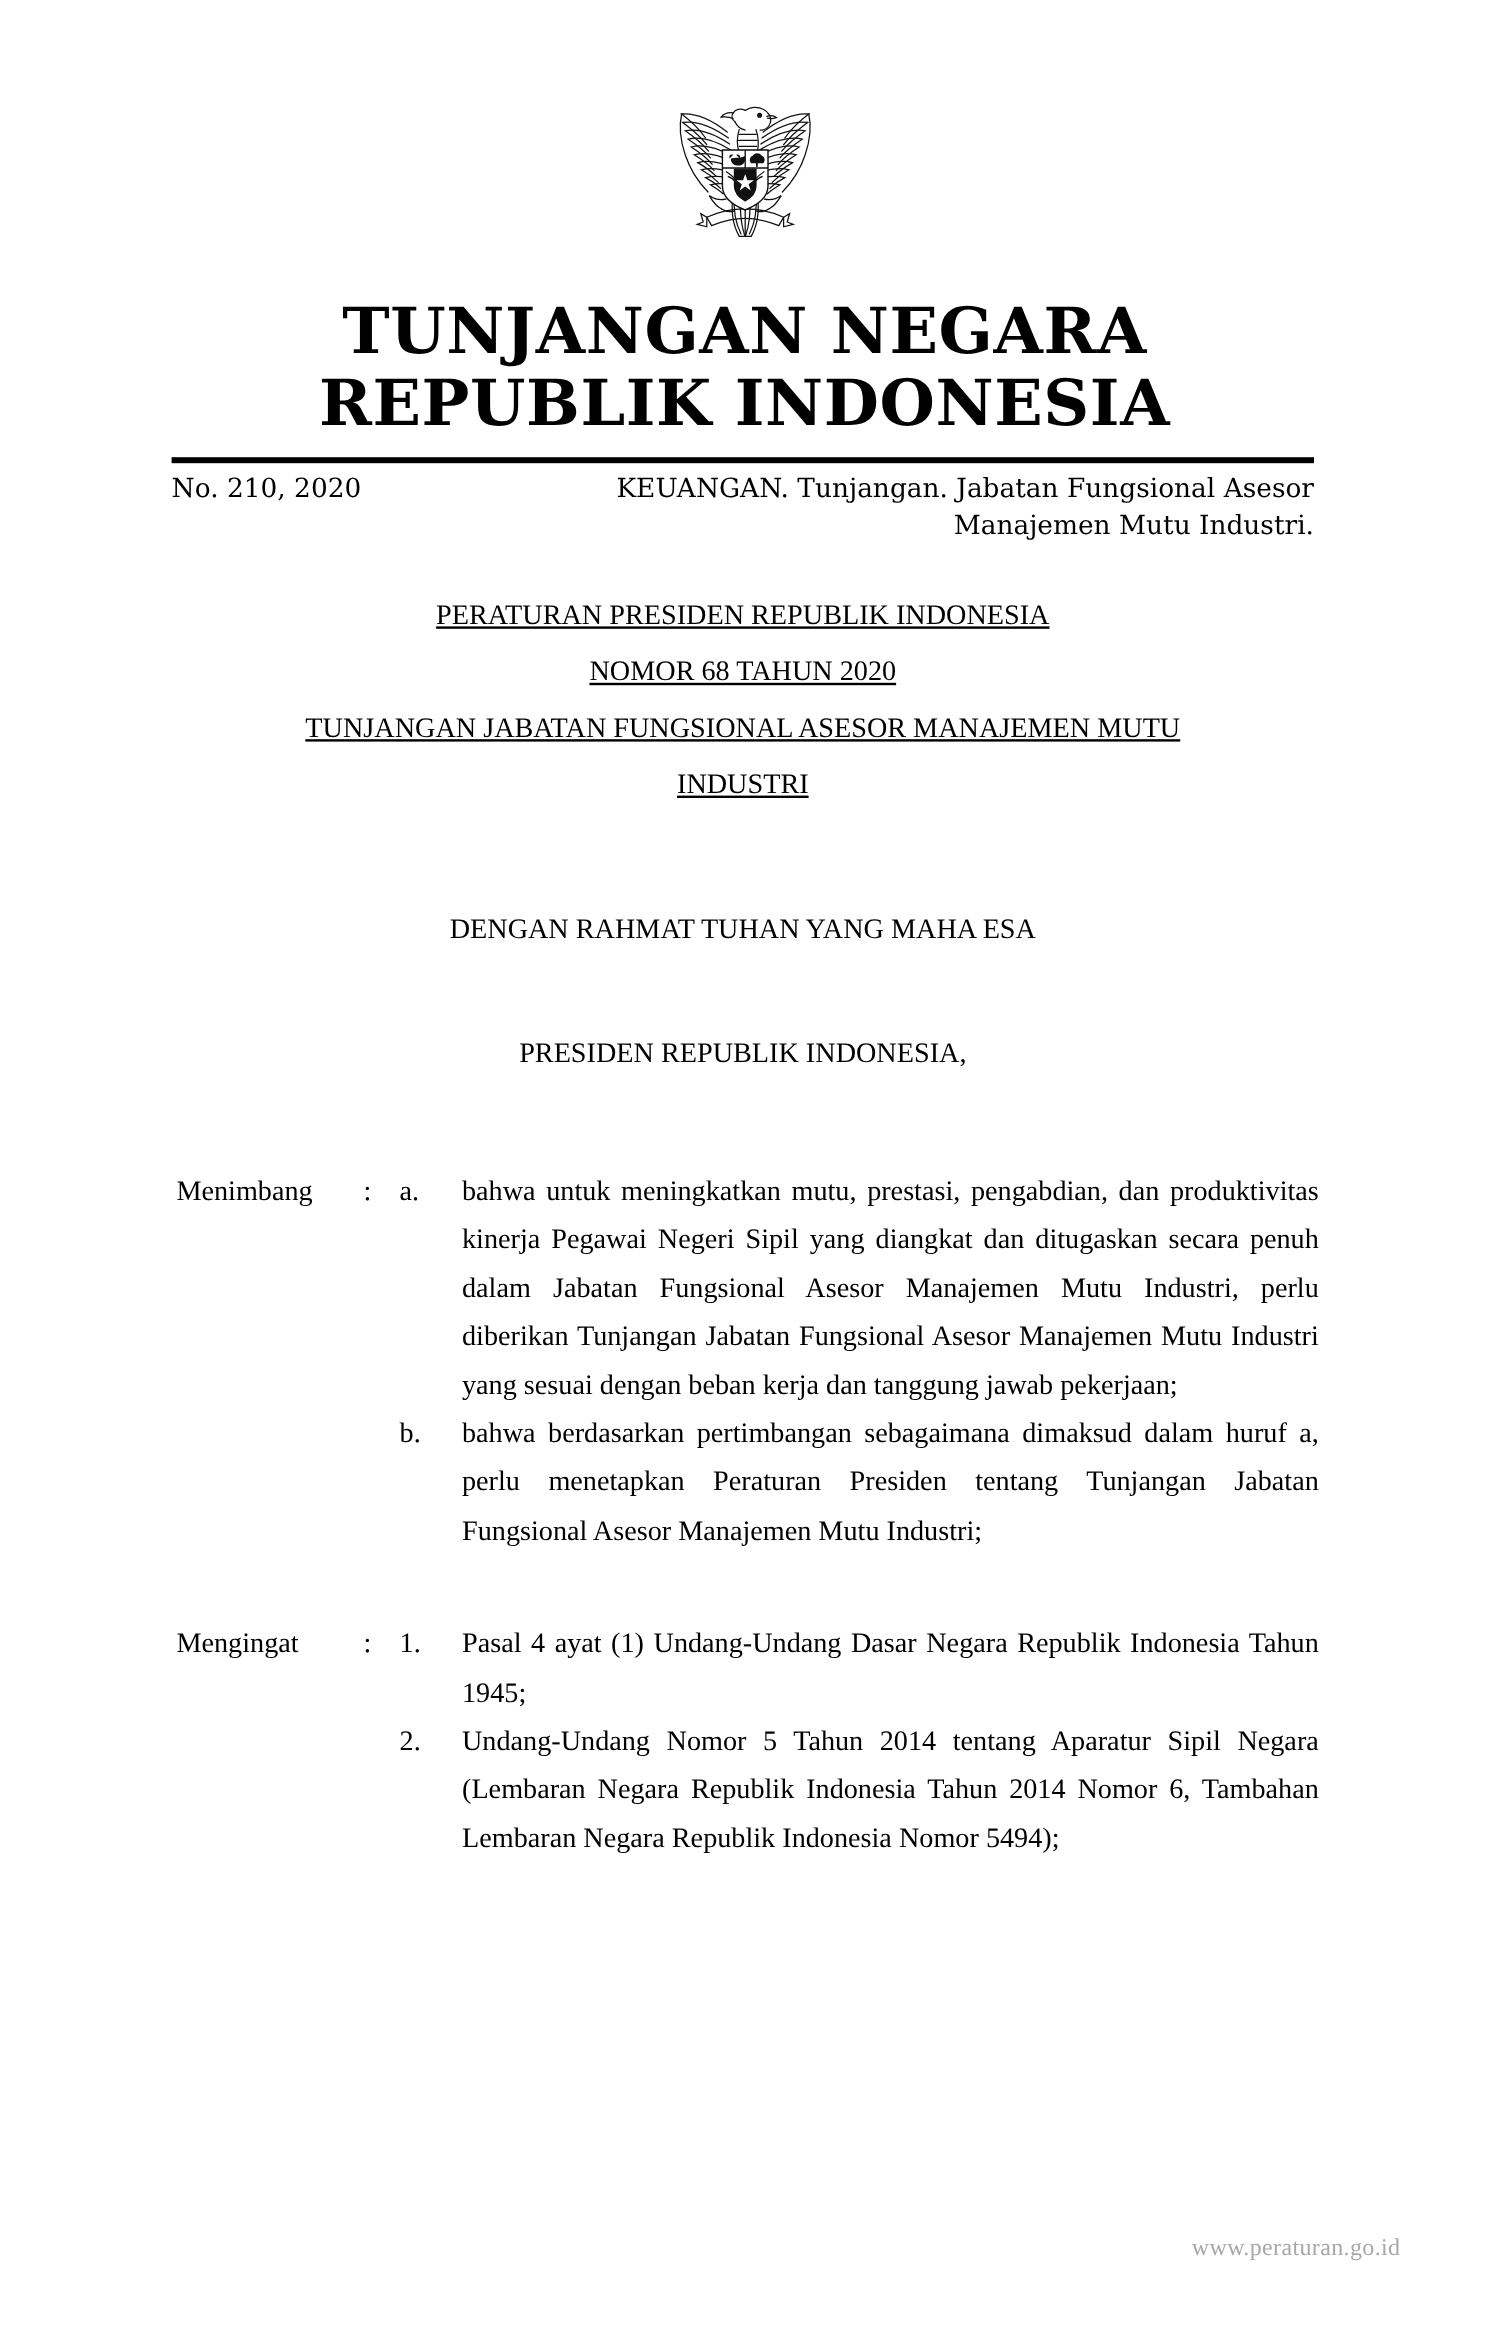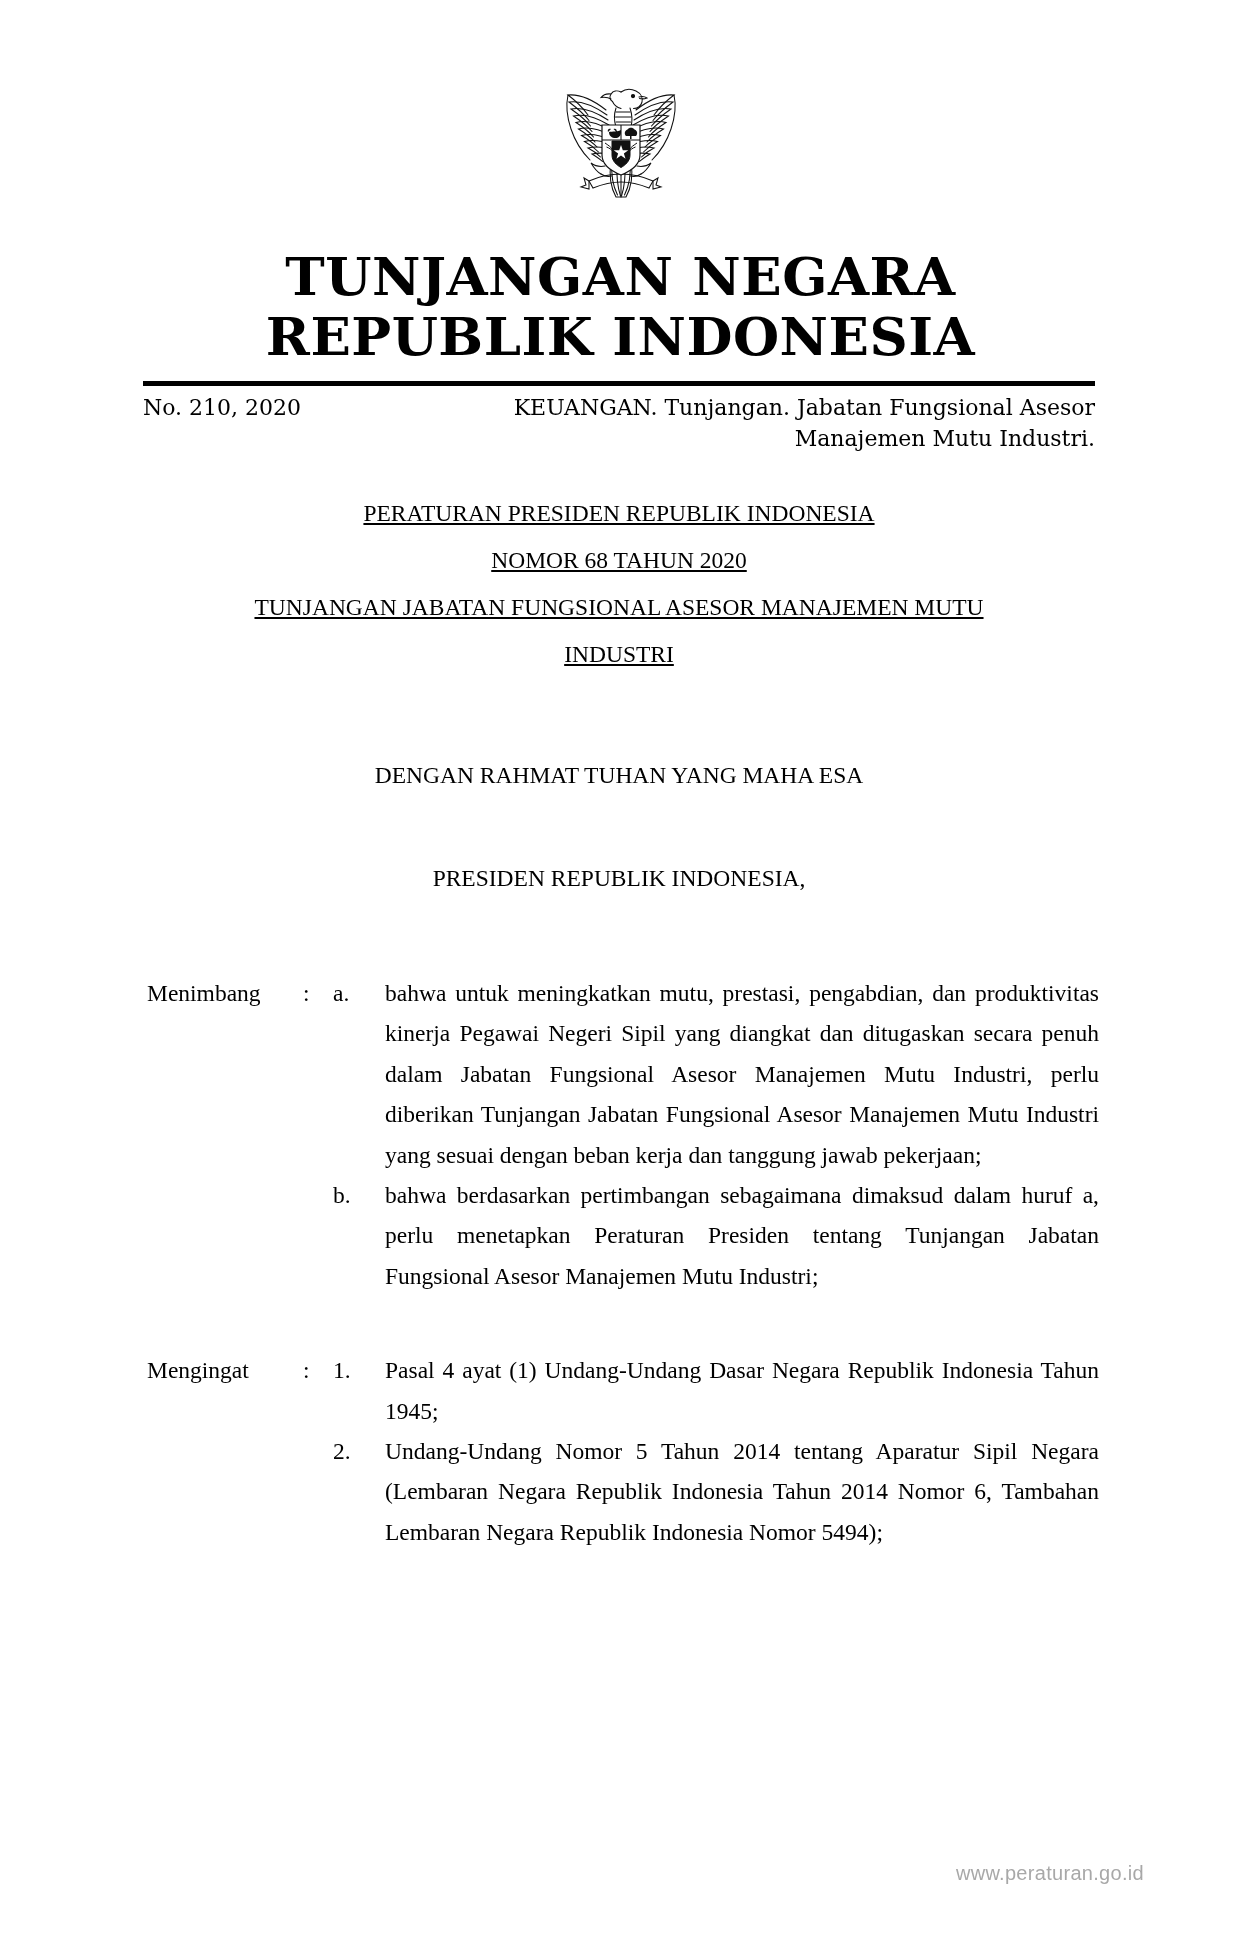--- a/index.html
+++ b/index.html
@@ -153,22 +153,22 @@
   .clause-row.sub .clause-label,
   .clause-row.sub .clause-colon { visibility: hidden; }
 
   
   .watermark {
     position: absolute;
     left: 0;
     top: 1862px;
     width: 1241px;
     text-align: right;
-    padding-right: 97px;
-    font-family: Liberation Sans, sans-serif;
+    padding-right: 74px;
+    font-family: Liberation Serif, serif;
     font-size: 20px;
     color: #a8a8a8;
     letter-spacing: 0.3px;
   }
 </style>
 </head>
 <body>
 
 <div id="page">
 

